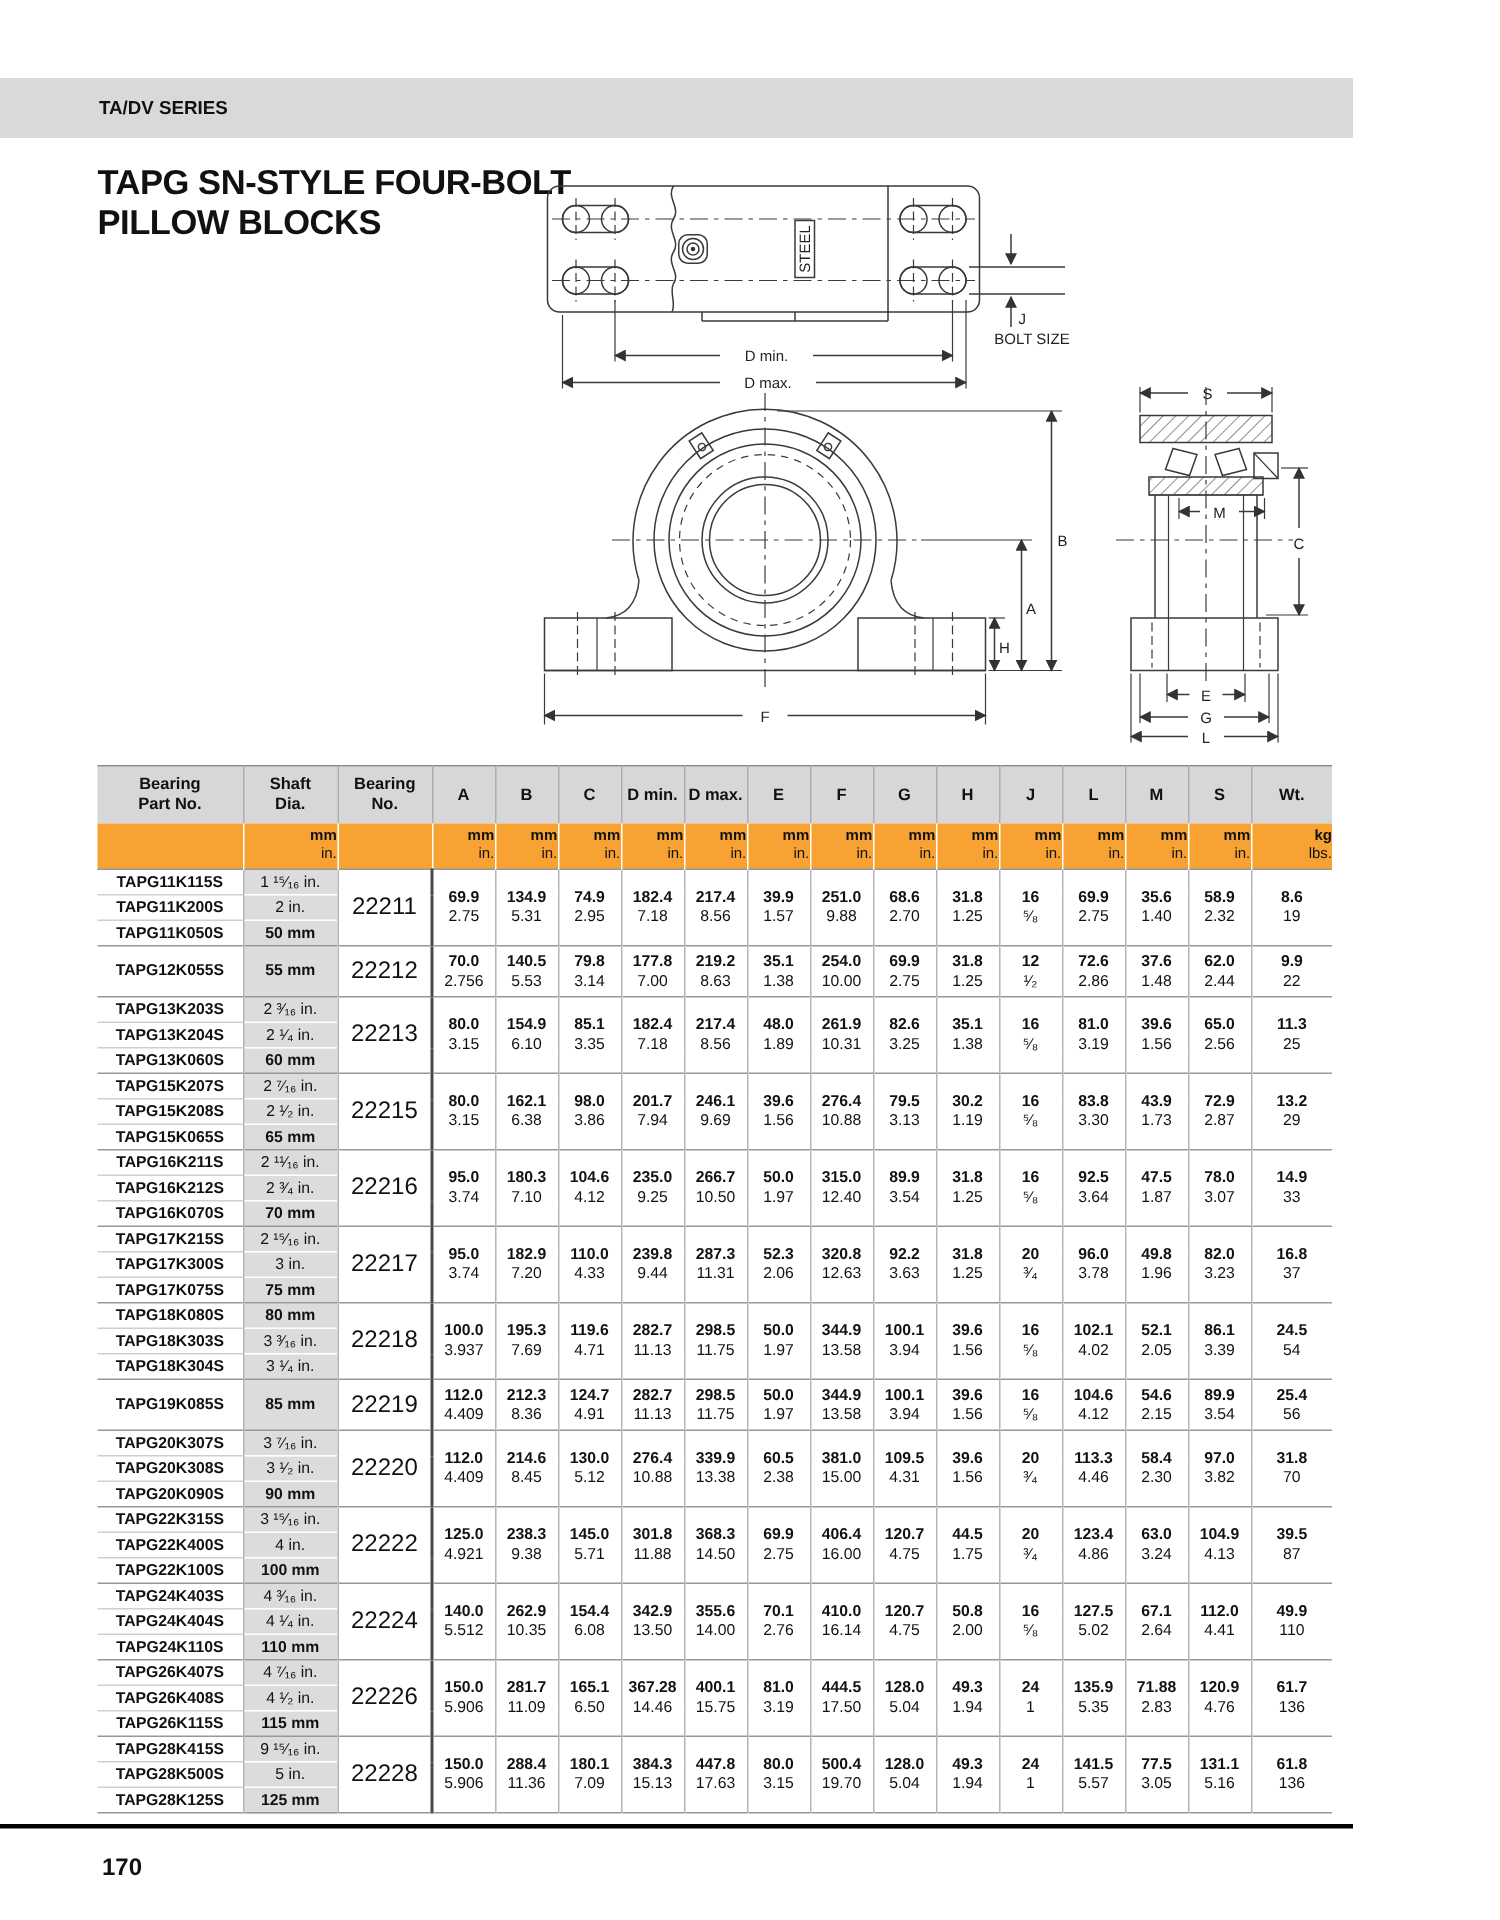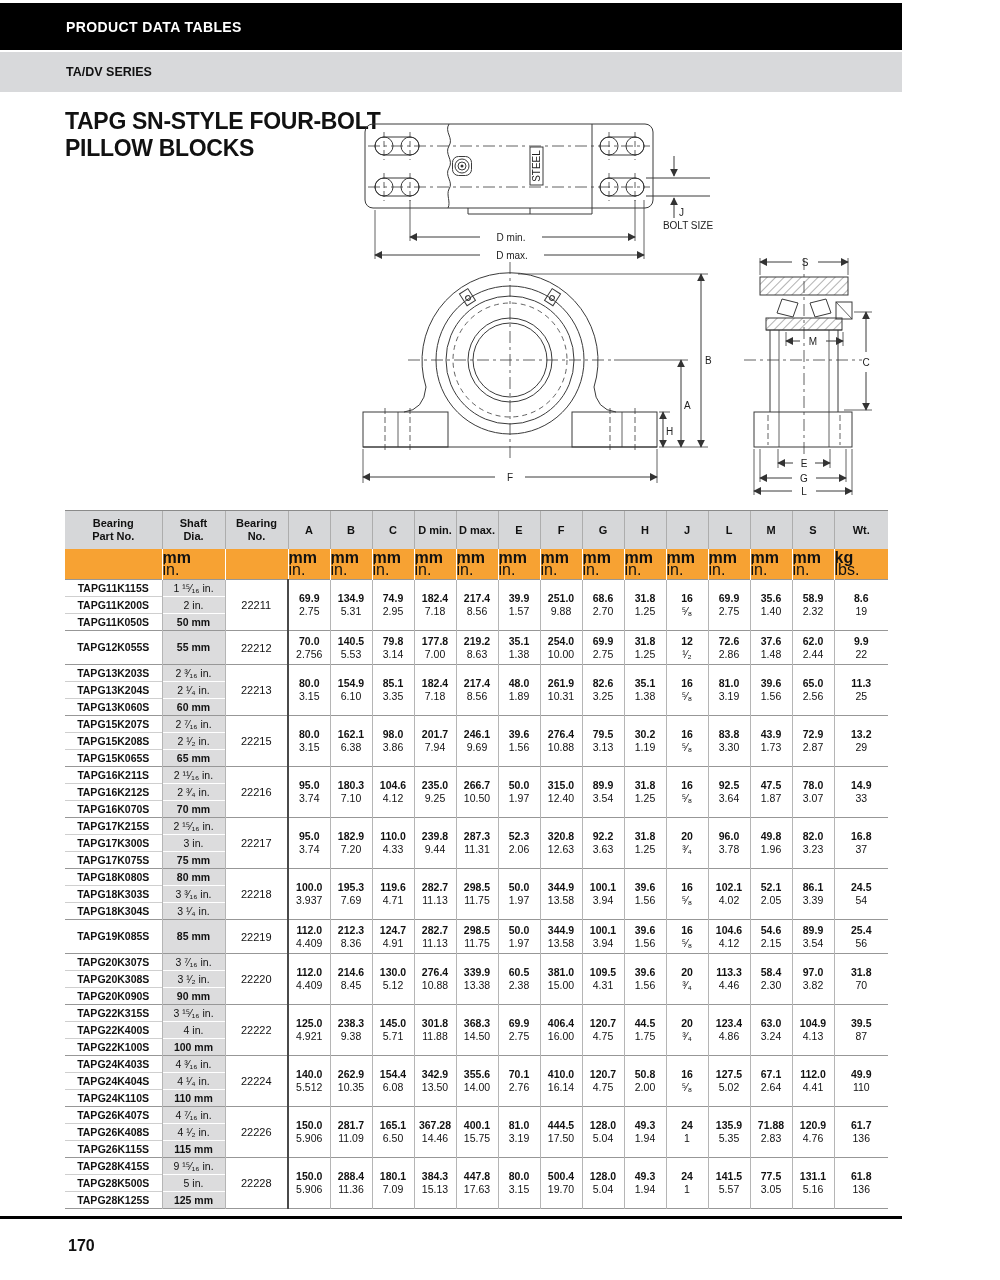--- a/index.html
+++ b/index.html
@@ -17,50 +17,47 @@
   svg.drawings{position:absolute;left:330px;top:104px;}
   svg.drawings text{font-family:"Liberation Sans","DejaVu Sans",sans-serif;font-size:10px;fill:#222;}
 
   
   .table-wrap{position:absolute;left:65px;top:510px;width:823px;}
   table{border-collapse:collapse;table-layout:fixed;width:823px;font-size:10.5px;border-bottom:1px solid #979797;}
   th,td{padding:0;}
   thead th{background:#d6d7d9;font-weight:bold;font-size:11px;height:38px;vertical-align:middle;text-align:center;
            border-top:1px solid #8a8a8a;border-left:1px solid #adadad;line-height:13px;}
   thead th:first-child{border-left:none;}
-  .unit-row td{background:#f7a233;height:30px;text-align:left;vertical-align:middle;border-left:1px solid #fff;
-               font-size:16px;line-height:12px;}
+  .unit-row td{background:#f7a233;height:30px;text-align:right;vertical-align:middle;border-left:1px solid #fff;
+               font-size:10px;line-height:12px;}
   .unit-row td:first-child{border-left:none;}
   .u-top{font-weight:bold;}
   .part-cell{background:#fff;text-align:center;font-weight:bold;font-size:10.5px;height:16px;line-height:16px;
              border-top:1px solid #cfcfcf;white-space:nowrap;}
   .shaft-cell{background:#dcdcdd;text-align:center;font-size:10.5px;height:16px;line-height:16px;
               border-top:1px solid #fff;border-left:1px solid #b5b5b5;white-space:nowrap;}
   .shaft-cell.metric{font-weight:bold;}
-  .bearing-cell{background:#fff;text-align:center;font-size:11px;vertical-align:middle;border-left:1px solid #b5b5b5;}
+  .bearing-cell{background:#fff;text-align:center;font-size:16px;vertical-align:middle;border-left:1px solid #b5b5b5;}
   .dim-cell{background:#fff;text-align:center;vertical-align:middle;border-left:1px solid #b5b5b5;}
   .dim-cell.first{border-left:2px solid #4a4a4a;}
   .dim-cell .mm{font-weight:bold;line-height:13px;}
   .dim-cell .inch{line-height:13px;}
   tr.single .part-cell,tr.single .shaft-cell{height:33px;line-height:33px;}
   tr.group-start .part-cell,tr.group-start .shaft-cell,tr.group-start .bearing-cell,tr.group-start .dim-cell{border-top:1px solid #979797;}
 
   
   .footer-rule{position:absolute;left:0;top:1216px;width:902px;height:3px;background:#000;}
   .page-num{position:absolute;left:68px;top:1237px;font-weight:bold;font-size:16px;}
   .cad-note{position:absolute;left:275px;top:1241px;font-weight:bold;font-size:11.5px;letter-spacing:-.1px;}
 </style>
 </head>
 <body>
 
 <div class="page">
 
-  <div class="band-black">
-    <span>PRODUCT DATA TABLES</span>
-  </div>
   <div class="band-gray">
     <span>TA/DV SERIES</span>
   </div>
 
   <h1 class="doc-title">
     <span>TAPG SN-STYLE FOUR-BOLT</span><br>
     <span>PILLOW BLOCKS</span>
   </h1>
 
   <svg class="drawings" width="620" height="404" viewBox="330 104 620 404" fill="none" stroke="#3a3a3a" stroke-width="1">

